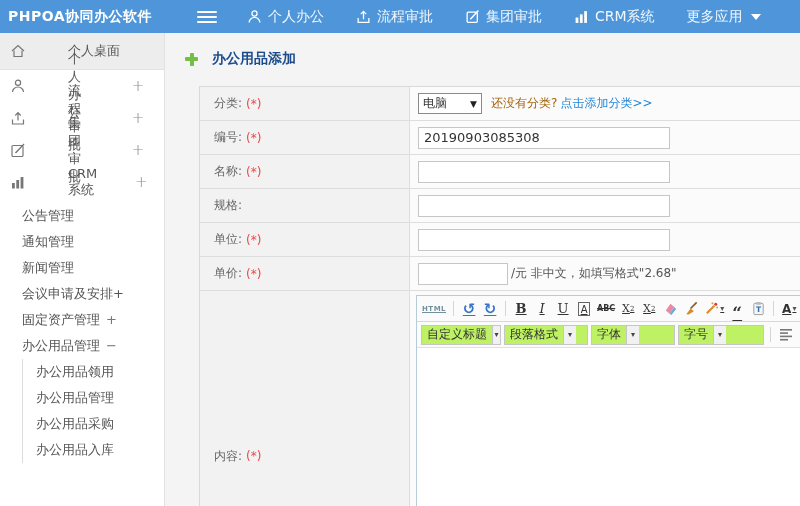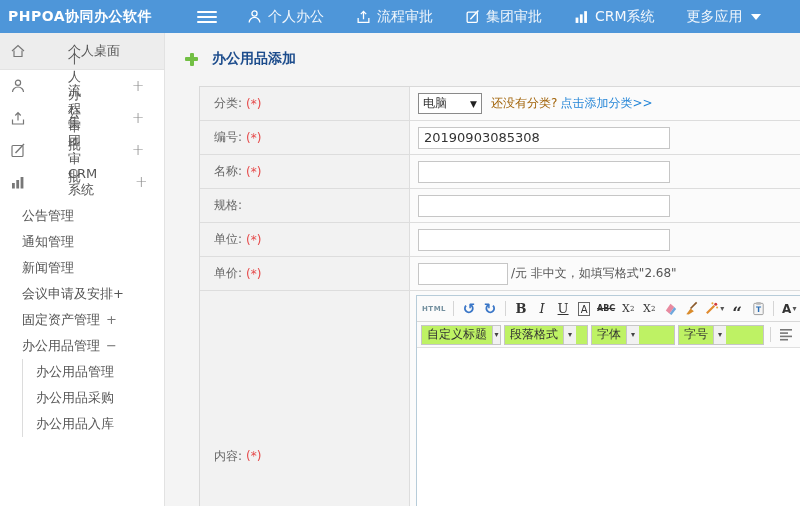--- a/index.html
+++ b/index.html
@@ -59,21 +59,21 @@
   .hint-text { color:#a16207; margin-left:9px; }
   .link-text { color:#2586d7; margin-left:3px; cursor:pointer; }
   .suffix-text { color:#555; margin-left:3px; }
 
   
   .editor { width:500px; border:1px solid #b7ccd9; background:#fff; }
   .ed-toolbar { background:#fbfbfb; border-bottom:1px solid #d8d8d8; display:flex; align-items:center; height:26px; padding:0 4px; gap:3px; }
   .ed-toolbar.row2 { border-bottom:1px solid #e0e0e0; }
   .tb-sep { width:1px; height:15px; background:#d5d5d5; margin:0 3px; flex-shrink:0; }
   .tb-btn { min-width:18px; height:20px; display:inline-flex; align-items:center; justify-content:center; cursor:pointer;
-    border:1px solid transparent; border-radius:2px; color:#333; flex-shrink:0; }
+    border:1px solid transparent; border-radius:2px; color:#333; flex-shrink:0;text-decoration:underline; }
   .tb-html { font-size:7px; font-weight:bold; color:#74909f; letter-spacing:.5px; }
   .tb-undo,.tb-redo { color:#3a76c7; font-size:15px; font-weight:bold; }
   .tb-bold { font-family:"DejaVu Serif","Liberation Serif",serif; font-weight:bold; font-size:13px; }
   .tb-italic { font-family:"DejaVu Serif","Liberation Serif",serif; font-style:italic; font-size:13px; }
   .tb-under { font-family:"DejaVu Serif","Liberation Serif",serif; font-size:13px; text-decoration:underline; }
   .tb-fontbox { border:1px solid #666; font-size:10px; padding:0 2px; height:14px; line-height:13px; }
   .tb-strike { font-size:8px; font-weight:bold; text-decoration:line-through; }
   .tb-supsub { font-size:11px; font-family:"DejaVu Serif","Liberation Serif",serif; }
   .tb-supsub sup,.tb-supsub sub { font-size:7px; }
   .tb-quote { font-family:"DejaVu Serif","Liberation Serif",serif; font-size:17px; font-weight:bold; line-height:10px; padding-top:8px; }
@@ -194,20 +194,21 @@
     </div>
 
     <div class="side-sub">
       <div class="sub-item"><span>公告管理</span></div>
       <div class="sub-item"><span>通知管理</span></div>
       <div class="sub-item"><span>新闻管理</span></div>
       <div class="sub-item"><span>会议申请及安排+</span></div>
       <div class="sub-item"><span>固定资产管理</span><span class="expand-inline">+</span></div>
       <div class="sub-item"><span>办公用品管理</span><span class="expand-inline">−</span></div>
       <div class="side-nested">
+        <div class="nested-item"><span>办公用品领用</span></div>
         <div class="nested-item"><span>办公用品管理</span></div>
         <div class="nested-item"><span>办公用品采购</span></div>
         <div class="nested-item"><span>办公用品入库</span></div>
       </div>
     </div>
   </aside>
 
   <main class="content">
     <div class="page-title-row">
       <span class="plus-icon"></span>

